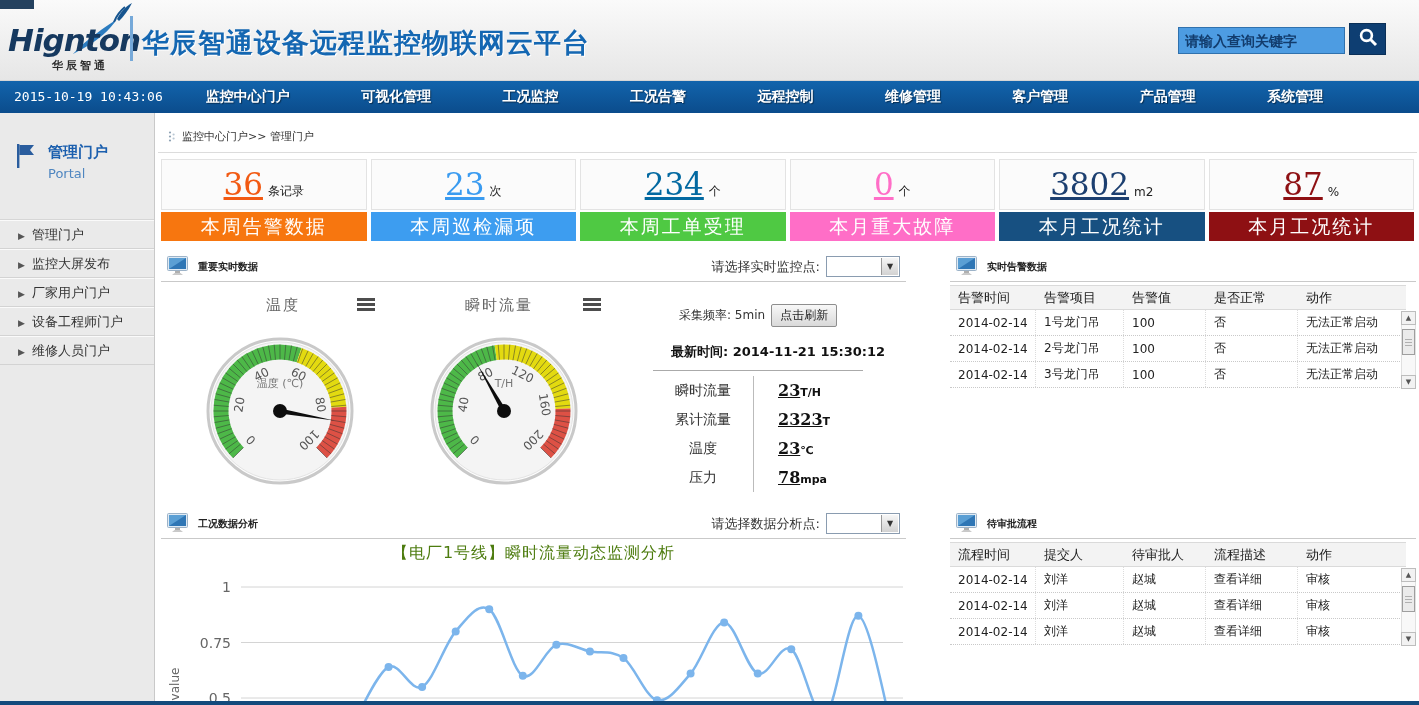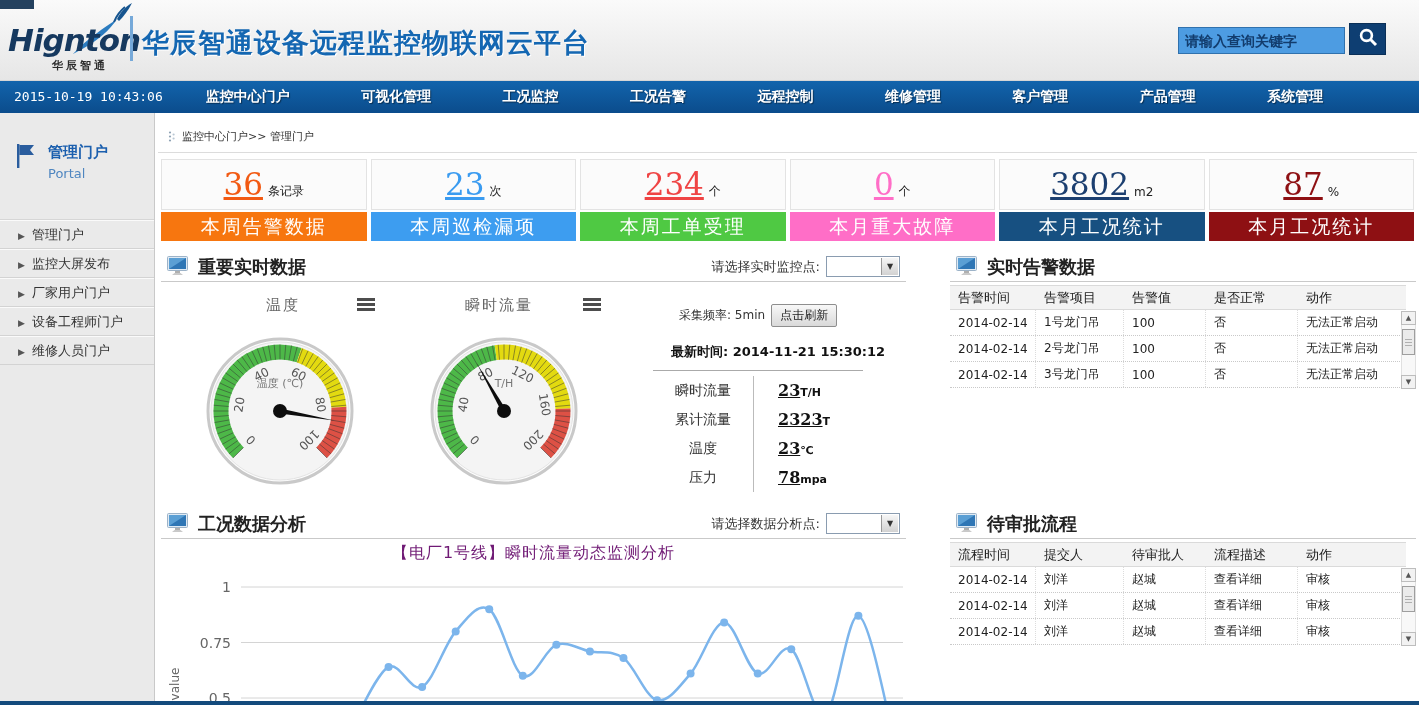--- a/index.html
+++ b/index.html
@@ -44,42 +44,42 @@
   #stats{position:absolute;left:161px;top:159px;width:1253px;display:grid;grid-template-columns:repeat(6,1fr);gap:4px}
   .num-area{height:51px;background:#fbfbfb;border:1px solid #e3e3e3;display:flex;align-items:center;justify-content:center}
   .num{font-family:"DejaVu Serif","Liberation Serif",serif;font-size:31px;line-height:1;text-decoration:underline;cursor:pointer}
   .unit{font-size:12px;color:#222;margin-left:5px;margin-top:14px}
   .bar{height:29px;margin-top:2px;line-height:29px;text-align:center;color:#fff;font-family:"DejaVu Serif","Liberation Serif",serif;font-size:19px;letter-spacing:2px}
 
   
   #left-panel{position:absolute;left:161px;top:252px;width:745px;height:453px}
   #right-panel{position:absolute;left:950px;top:252px;width:466px;height:453px}
   .sec-head{position:absolute;left:0;right:0;height:30px;border-bottom:1px solid #c9c9c9;display:flex;align-items:center}
-  .sec-title{font-size:18px;font-weight:bold;color:#222;margin-left:8px}
+  .sec-title{font-size:10px;font-weight:bold;color:#222;margin-left:8px}
   .sec-right{position:absolute;right:6px;top:4px;display:flex;align-items:center;font-size:13px;color:#333}
   .combo{width:74px;height:21px;border:1px solid #8a9cb0;background:#fff;margin-left:6px;position:relative;cursor:pointer}
   .combo-btn{position:absolute;right:1px;top:1px;bottom:1px;width:17px;background:linear-gradient(#f6f6f6,#d2d2d2);border-left:1px solid #9a9a9a;font-size:8px;color:#333;display:flex;align-items:center;justify-content:center}
 
   
   .g-title{position:absolute;font-size:15px;color:#666;letter-spacing:2px;text-align:center}
   .burger{position:absolute;width:18px;height:13px;border-top:3px solid #4d4d4d;border-bottom:3px solid #4d4d4d;background:linear-gradient(#4d4d4d,#4d4d4d) center/100% 3px no-repeat;cursor:pointer}
   #info{position:absolute;left:492px;top:52px;width:235px}
   #freq-row{display:flex;align-items:center;padding-left:26px;font-size:12px;color:#333}
   #refresh-btn{margin-left:6px;border:1px solid #8e8e8e;background:linear-gradient(#f8f8f8,#d9d9d9);padding:2px 8px;font-size:12px;border-radius:2px;cursor:pointer;color:#222;font-family:inherit}
   #latest{margin-top:16px;padding-left:18px;font-size:13px;font-weight:bold;color:#111}
   #info hr{margin-top:9px;border:none;border-top:1px solid #aaa;width:210px}
   #readouts{margin-top:5px}
   .ro-row{display:flex;height:29px;align-items:stretch}
   .ro-label{width:100px;text-align:center;font-size:14px;color:#333;align-self:center}
   .ro-val{border-left:1px solid #bbb;display:flex;align-items:center;padding-left:24px;flex:1}
   .ro-num{font-family:"DejaVu Serif","Liberation Serif",serif;font-weight:bold;font-size:16px;text-decoration:underline;color:#111;cursor:pointer}
   .ro-unit{font-size:11px;font-weight:bold;color:#111;margin-top:4px}
 
   
-  #chart-title{position:absolute;left:0;top:291px;width:745px;text-align:center;font-size:16px;color:#701a75;letter-spacing:1px}
+  #chart-title{position:absolute;left:0;top:291px;width:745px;text-align:center;font-size:16px;color:#4d7c0f;letter-spacing:1px}
   #chart-svg{position:absolute;left:2px;top:320px}
 
   
   .t-wrap{position:absolute;left:0;width:456px}
   .t-head{display:flex;height:25px;background:#f3f3f3;border-top:1px solid #dadada;border-bottom:1px solid #dadada;align-items:center}
   .t-hcell{font-size:13px;color:#222;padding-left:8px;white-space:nowrap;overflow:hidden}
   .t-row{display:flex;height:26px;border-bottom:1px dotted #c9c9c9;align-items:stretch}
   .t-cell{font-size:12px;color:#222;padding-left:8px;border-right:1px dotted #dcdcdc;display:flex;align-items:center;white-space:nowrap;overflow:hidden}
   .t-cell:last-child{border-right:none}
 
@@ -178,21 +178,21 @@
   </div>
   <div class="stat-card">
     <div class="num-area">
         <span class="num" style="color: rgb(58, 155, 240);">23</span>
         <span class="unit">次</span>
       </div>
     <div class="bar" style="background: rgb(61, 157, 240);">本周巡检漏项</div>
   </div>
   <div class="stat-card">
     <div class="num-area">
-        <span class="num" style="color: #ef4444;">234</span>
+        <span class="num" style="color: #0369a1;">234</span>
         <span class="unit">个</span>
       </div>
     <div class="bar" style="background: rgb(79, 201, 67);">本周工单受理</div>
   </div>
   <div class="stat-card">
     <div class="num-area">
         <span class="num" style="color: rgb(255, 110, 199);">0</span>
         <span class="unit">个</span>
       </div>
     <div class="bar" style="background: rgb(255, 110, 199);">本月重大故障</div>

